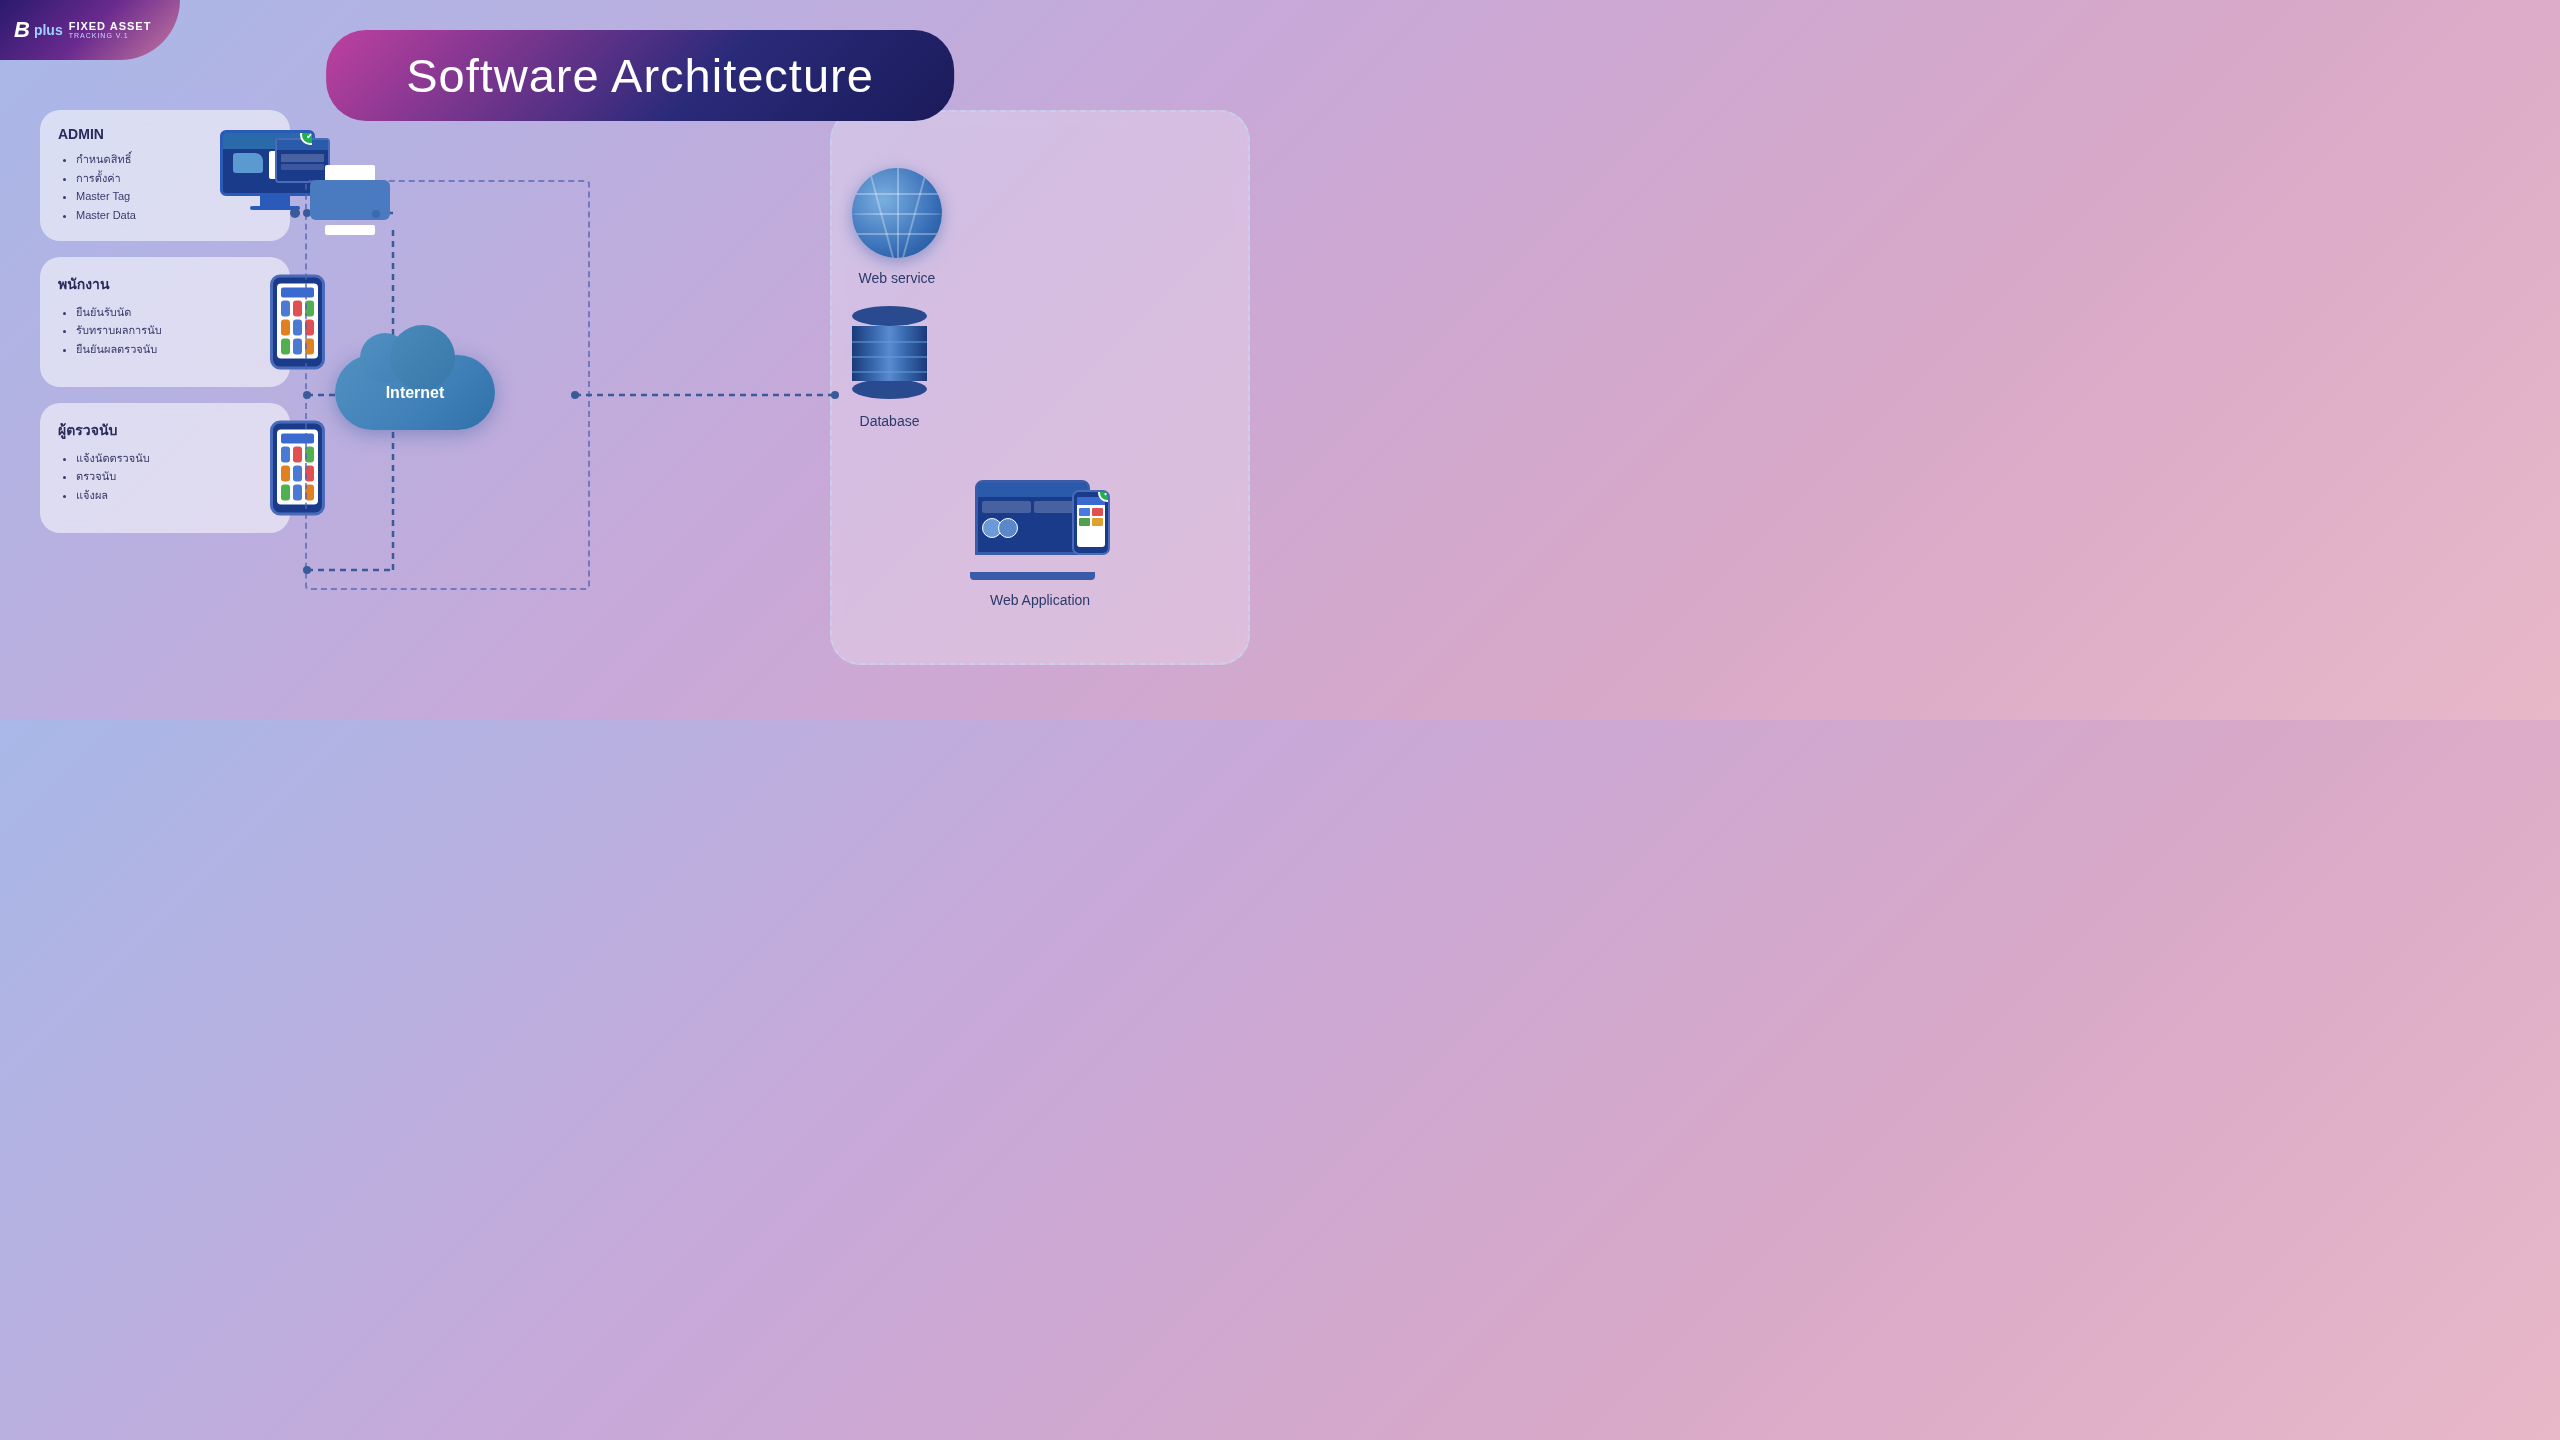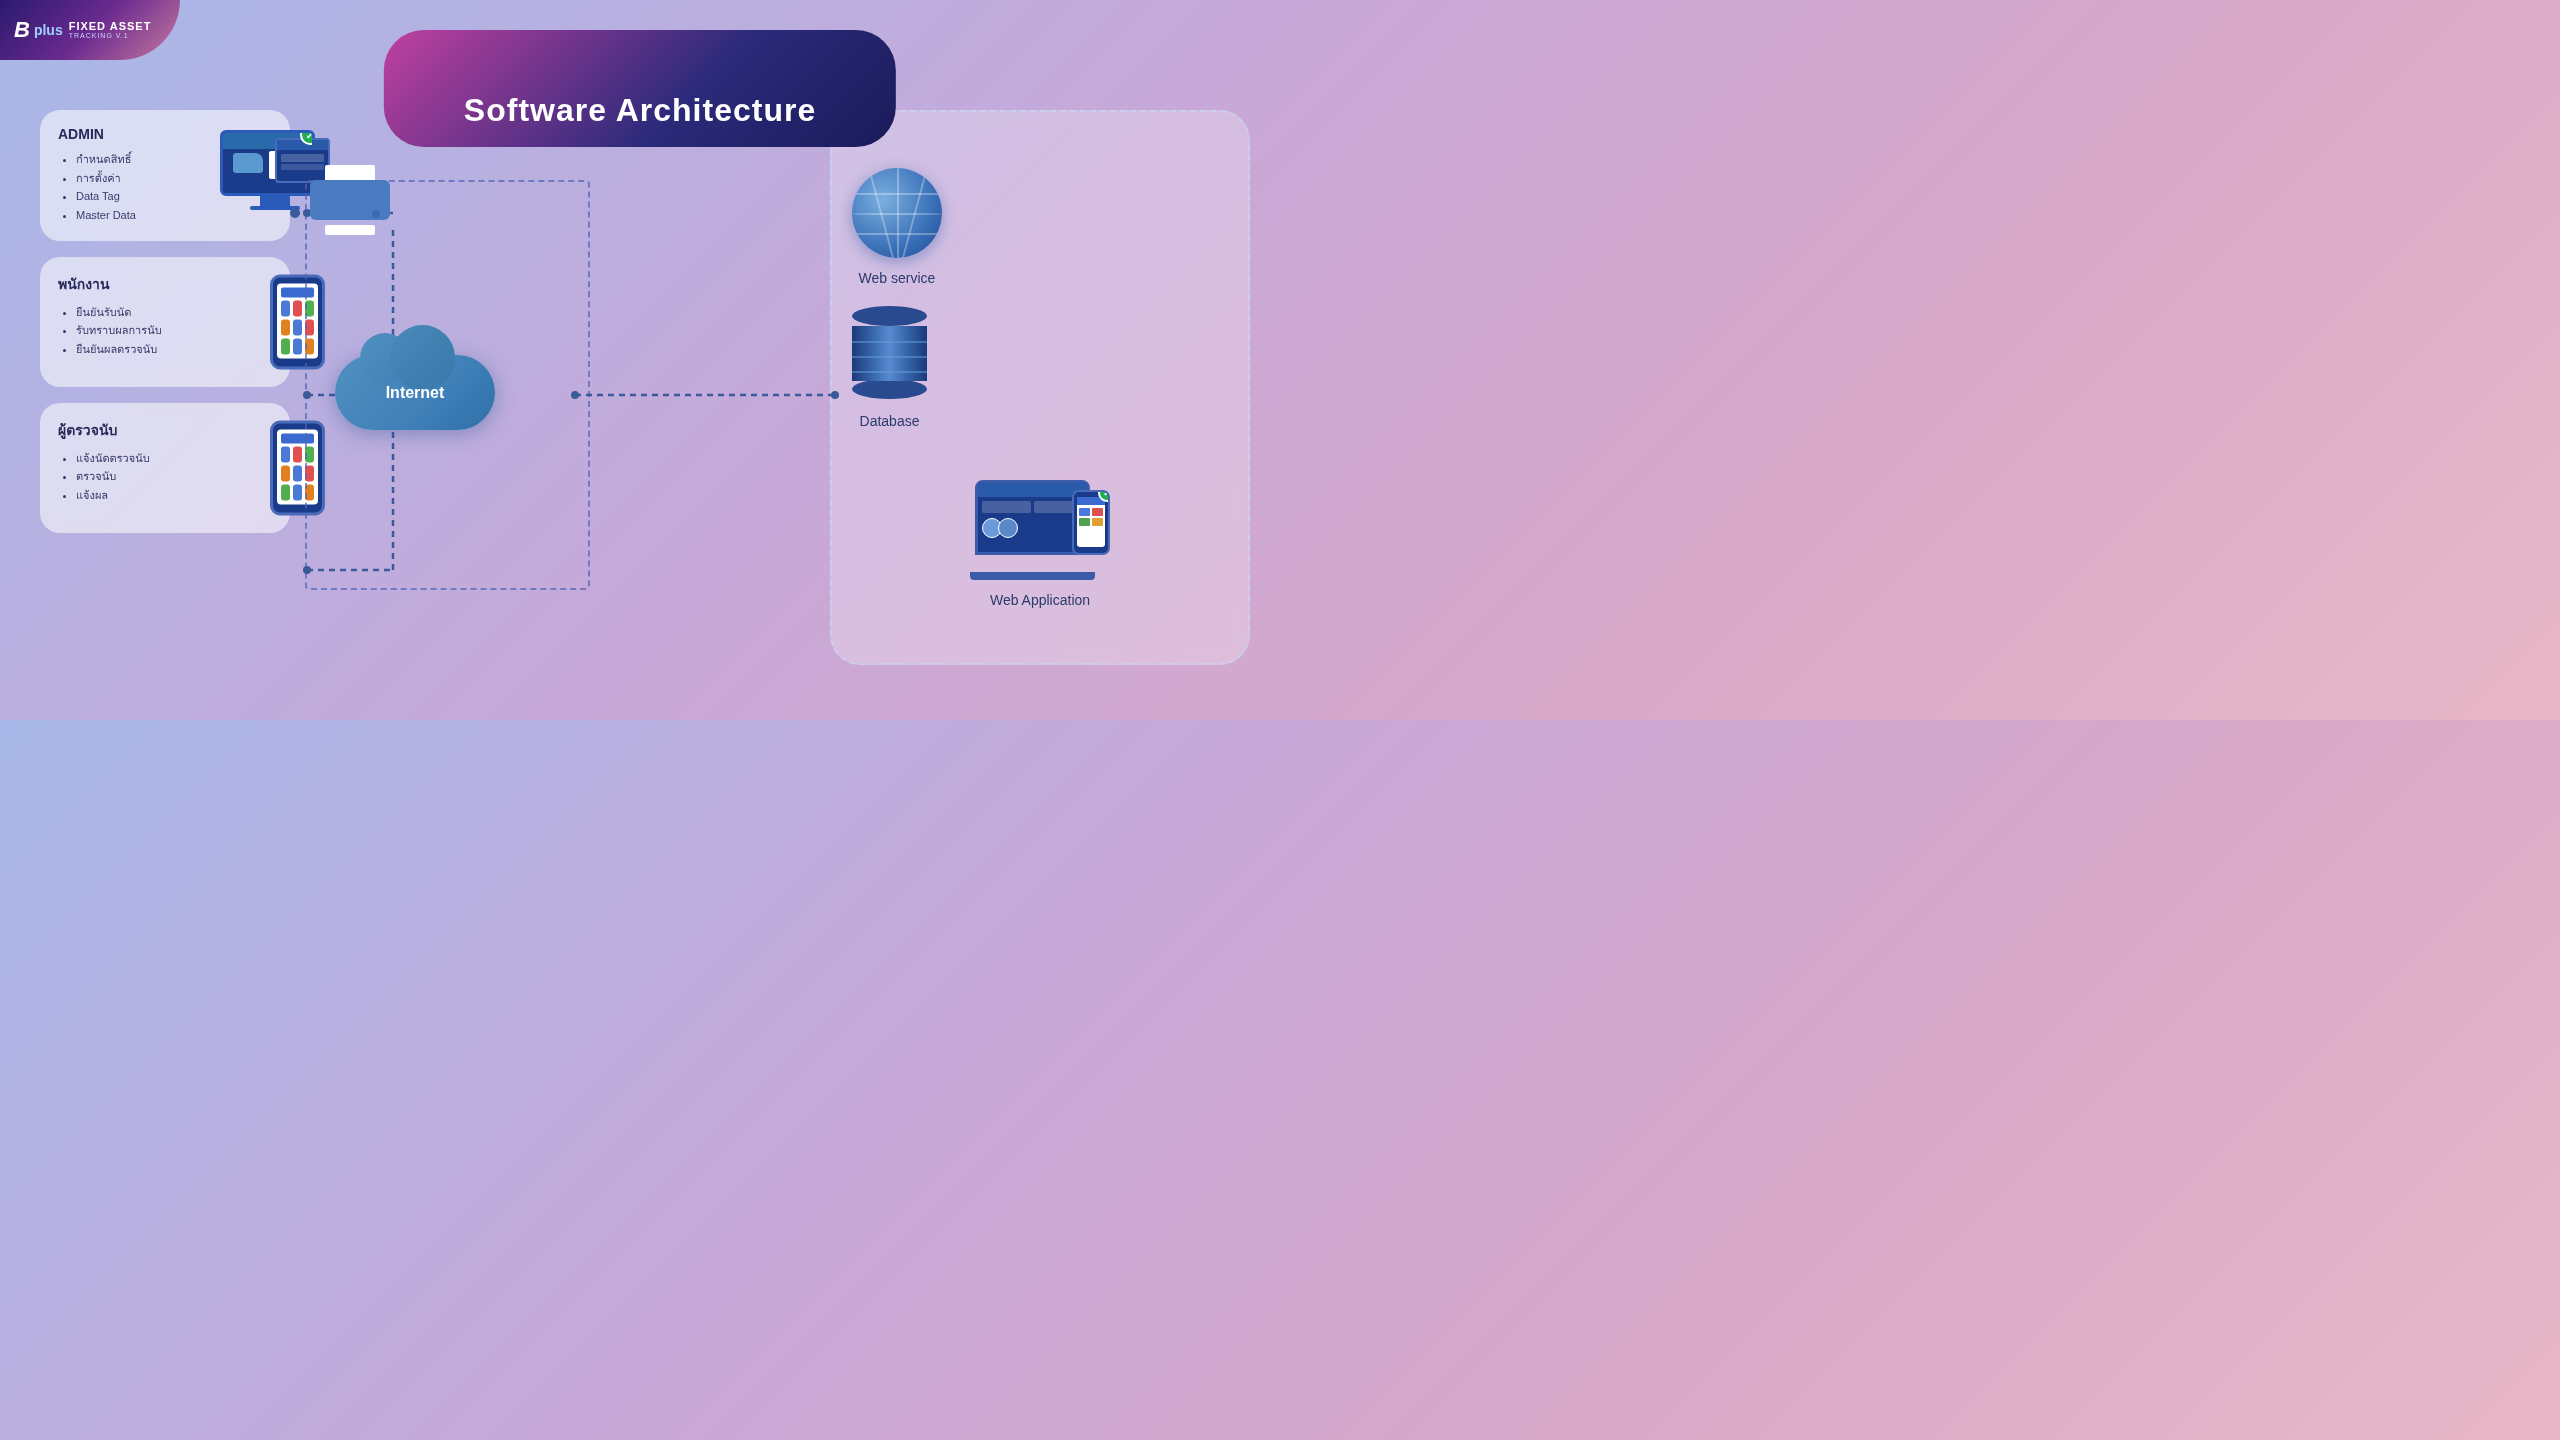--- a/index.html
+++ b/index.html
@@ -64,25 +64,24 @@
       top: 30px;
       left: 50%;
       transform: translateX(-50%);
       background: linear-gradient(135deg, #c040a0 0%, #2a2a7a 60%, #1a1a5a 100%);
       border-radius: 40px;
       padding: 18px 80px;
       z-index: 10;
     }
     .title-pill h1 {
       color: white;
-      font-size: 32px;
-      font-weight: 700;
+      font-size: 47px;
+      font-weight: 400;
       white-space: nowrap;
       letter-spacing: 1px;
-      margin-top: 44px;
     }
 
     
     .left-panel {
       position: absolute;
       left: 40px;
       top: 110px;
       width: 250px;
       display: flex;
       flex-direction: column;
@@ -581,21 +580,21 @@
   <h1>Software Architecture</h1>
 </div>
 
 <div class="left-panel">
 
   <div class="role-card">
     <div class="role-title">ADMIN</div>
     <ul>
       <li>กำหนดสิทธิ์</li>
       <li>การตั้งค่า</li>
-      <li>Data Tag</li>
+      <li>Master Tag</li>
       <li>Master Data</li>
     </ul>
 
     <div class="card-device" style="right: -40px; top: 50%; transform: translateY(-50%);">
       <div class="monitor-icon">
         <div class="monitor-screen" style="position:relative;">
           <div class="monitor-screen-content"></div>
 
           <div style="position:absolute; top:20px; left:10px; width:30px; height:20px; background:#5a9ad0; border-radius:3px 8px 3px 3px;"></div>
 

